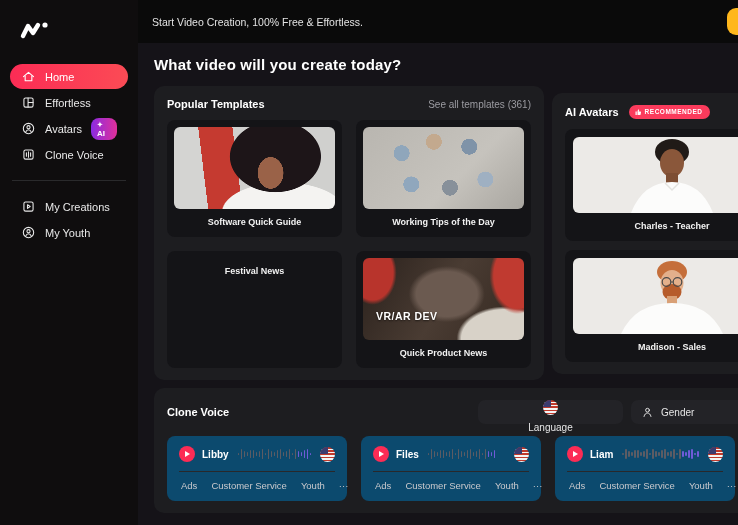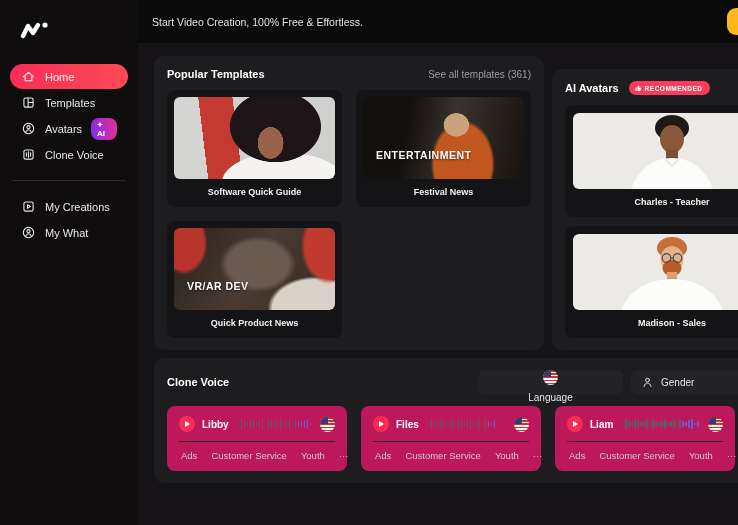--- a/index.html
+++ b/index.html
@@ -24,21 +24,21 @@
   .main { flex:1; display:flex; flex-direction:column; min-width:0; }
   .topbar { height:43px; background:#0a0a0a; display:flex; align-items:center;
             padding:0 14px; position:relative; }
   .promo { font-size:10.5px; color:#e2e2e2; }
   .upgrade-btn { position:absolute; left:589px; top:8px; width:72px; height:27px;
                  border-radius:9px; background:var(--yellow,#ffb71c); border:none; cursor:pointer; }
 
   .content { flex:1; padding:13px 0 0 16px; overflow:hidden; }
   h1.page-title { font-size:15px; font-weight:bold; margin:0 0 13px 0; letter-spacing:.2px; }
 
-  .panels-row { display:flex; gap:8px; align-items:flex-end; }
+  .panels-row { display:flex; gap:8px; align-items:center; }
   .panel { background:#1d1d20; border-radius:10px; padding:12px 13px; }
   .panel-head { display:flex; align-items:center; justify-content:space-between; margin-bottom:10px; }
   .panel-title { font-size:11px; font-weight:bold; }
   .see-all { font-size:10px; color:#9b9ba1; cursor:pointer; }
 
   
   .panel.templates { flex:0 0 390px; }
   .tgrid { display:grid; grid-template-columns:1fr 1fr; gap:14px; }
   .tcard { background:#141417; border-radius:8px; padding:7px 7px 0 7px; cursor:pointer; }
   .thumb { height:82px; border-radius:6px; position:relative; overflow:hidden; }
@@ -86,21 +86,21 @@
   .panel.voice { margin-top:8px; width:640px; }
   .voice-head { display:flex; align-items:center; margin-bottom:12px; }
   .voice-controls { margin-left:auto; display:flex; gap:8px; }
   .dropdown { background:#232327; border-radius:7px; height:24px; display:flex; align-items:center;
               gap:7px; padding:0 10px; font-size:10px; color:#e5e5e5; cursor:pointer; }
   .dropdown.language { width:145px;flex-direction:column; }
   .dropdown.gender { width:150px; }
   .dropdown .caret { margin-left:auto; font-size:7px; color:#cfcfcf; }
 
   .vgrid { display:grid; grid-template-columns:repeat(3,180px); gap:14px; }
-  .vcard { background:#be185d; border-radius:8px; padding:9px 12px 4px 12px; }
+  .vcard { background:#0c4a6e; border-radius:8px; padding:9px 12px 4px 12px; }
   .vrow1 { display:flex; align-items:center; gap:7px; height:18px; }
   .play-btn { width:16px; height:16px; border-radius:50%; background:var(--accent,#fc2c55);
               display:flex; align-items:center; justify-content:center; cursor:pointer; flex:0 0 auto; }
   .play-btn::before { content:""; display:block; margin-left:1px;
               border-left:5px solid #fff; border-top:3.5px solid transparent; border-bottom:3.5px solid transparent; }
   .vname { font-size:10px; font-weight:bold; white-space:nowrap; }
   .waveform { display:flex; align-items:center; gap:1.5px; flex:1; height:14px; overflow:hidden; margin:0 2px; }
   .waveform i { flex:0 0 1.5px; width:1.5px; background:#5c5c64; border-radius:1px; }
   .waveform i.hl { background:var(--wave,#6f5bd8); }
   .flag { width:15px; height:15px; border-radius:50%; flex:0 0 auto; position:relative; overflow:hidden;
@@ -132,21 +132,21 @@
           <path class="icon-stroke" d="M5 8.3 V14 H13 V8.3"></path>
       </svg>
       <span class="nav-label">Home</span>
     </div>
 
     <div class="nav-item">
       <svg width="15" height="15" viewBox="0 0 18 18">
         <rect class="icon-stroke" x="3.5" y="3.5" width="11" height="11" rx="2"></rect>
         <path class="icon-stroke" d="M8.5 3.5 V14.5 M8.5 9 H14.5"></path>
       </svg>
-      <span class="nav-label">Templates</span>
+      <span class="nav-label">Effortless</span>
     </div>
 
     <div class="nav-item">
       <svg width="15" height="15" viewBox="0 0 18 18">
         <circle class="icon-stroke" cx="9" cy="9" r="6.2"></circle>
         <circle class="icon-stroke" cx="9" cy="7.4" r="1.9"></circle>
         <path class="icon-stroke" d="M5.6 13.3 C6.4 11.3 7.5 10.4 9 10.4 C10.5 10.4 11.6 11.3 12.4 13.3"></path>
       </svg>
       <span class="nav-label">Avatars</span>
       <span class="ai-badge">AI</span>
@@ -169,51 +169,55 @@
       </svg>
       <span class="nav-label">My Creations</span>
     </div>
 
     <div class="nav-item">
       <svg width="15" height="15" viewBox="0 0 18 18">
         <circle class="icon-stroke" cx="9" cy="9" r="6.2"></circle>
         <circle class="icon-stroke" cx="9" cy="7.4" r="1.9"></circle>
         <path class="icon-stroke" d="M5.6 13.3 C6.4 11.3 7.5 10.4 9 10.4 C10.5 10.4 11.6 11.3 12.4 13.3"></path>
       </svg>
-      <span class="nav-label">My What</span>
+      <span class="nav-label">My Youth</span>
     </div>
   </aside>
 
   <div class="main">
 
     <div class="topbar">
       <span class="promo">Start Video Creation, 100% Free &amp; Effortless.</span>
       <button class="upgrade-btn" aria-label="upgrade"></button>
     </div>
 
     <div class="content">
+      <h1 class="page-title">What video will you create today?</h1>
 
       <div class="panels-row">
 
         <section class="panel templates">
           <div class="panel-head">
             <span class="panel-title">Popular Templates</span>
             <span class="see-all">See all templates (361)</span>
           </div>
           <div class="tgrid">
             <div class="tcard">
               <div class="thumb thumb-1">
                 <span class="overlay-text"></span>
               </div>
               <div class="tcaption">Software Quick Guide</div>
             </div>
             <div class="tcard">
-              <div class="thumb thumb-3">
-                <span class="overlay-text">ENTERTAINMENT</span>
+              <div class="thumb thumb-2">
+                <span class="overlay-text"></span>
               </div>
+              <div class="tcaption">Working Tips of the Day</div>
+            </div>
+            <div class="tcard">
               <div class="tcaption">Festival News</div>
             </div>
             <div class="tcard">
               <div class="thumb thumb-4">
                 <span class="overlay-text">VR/AR DEV</span>
               </div>
               <div class="tcaption">Quick Product News</div>
             </div>
           </div>
         </section>

